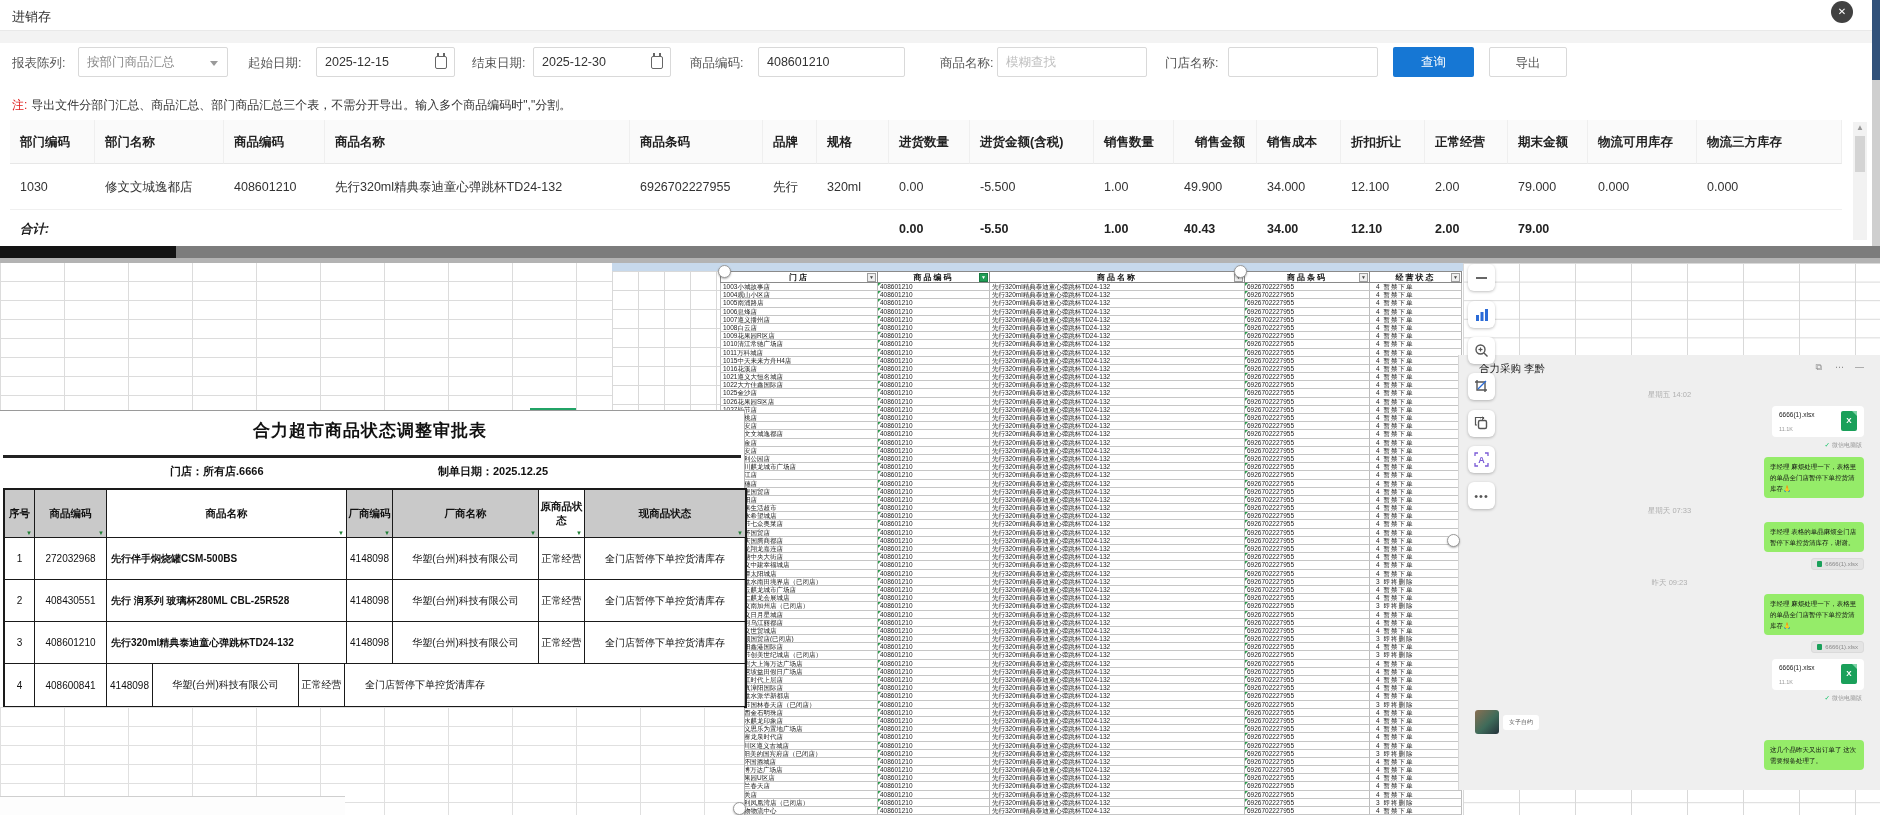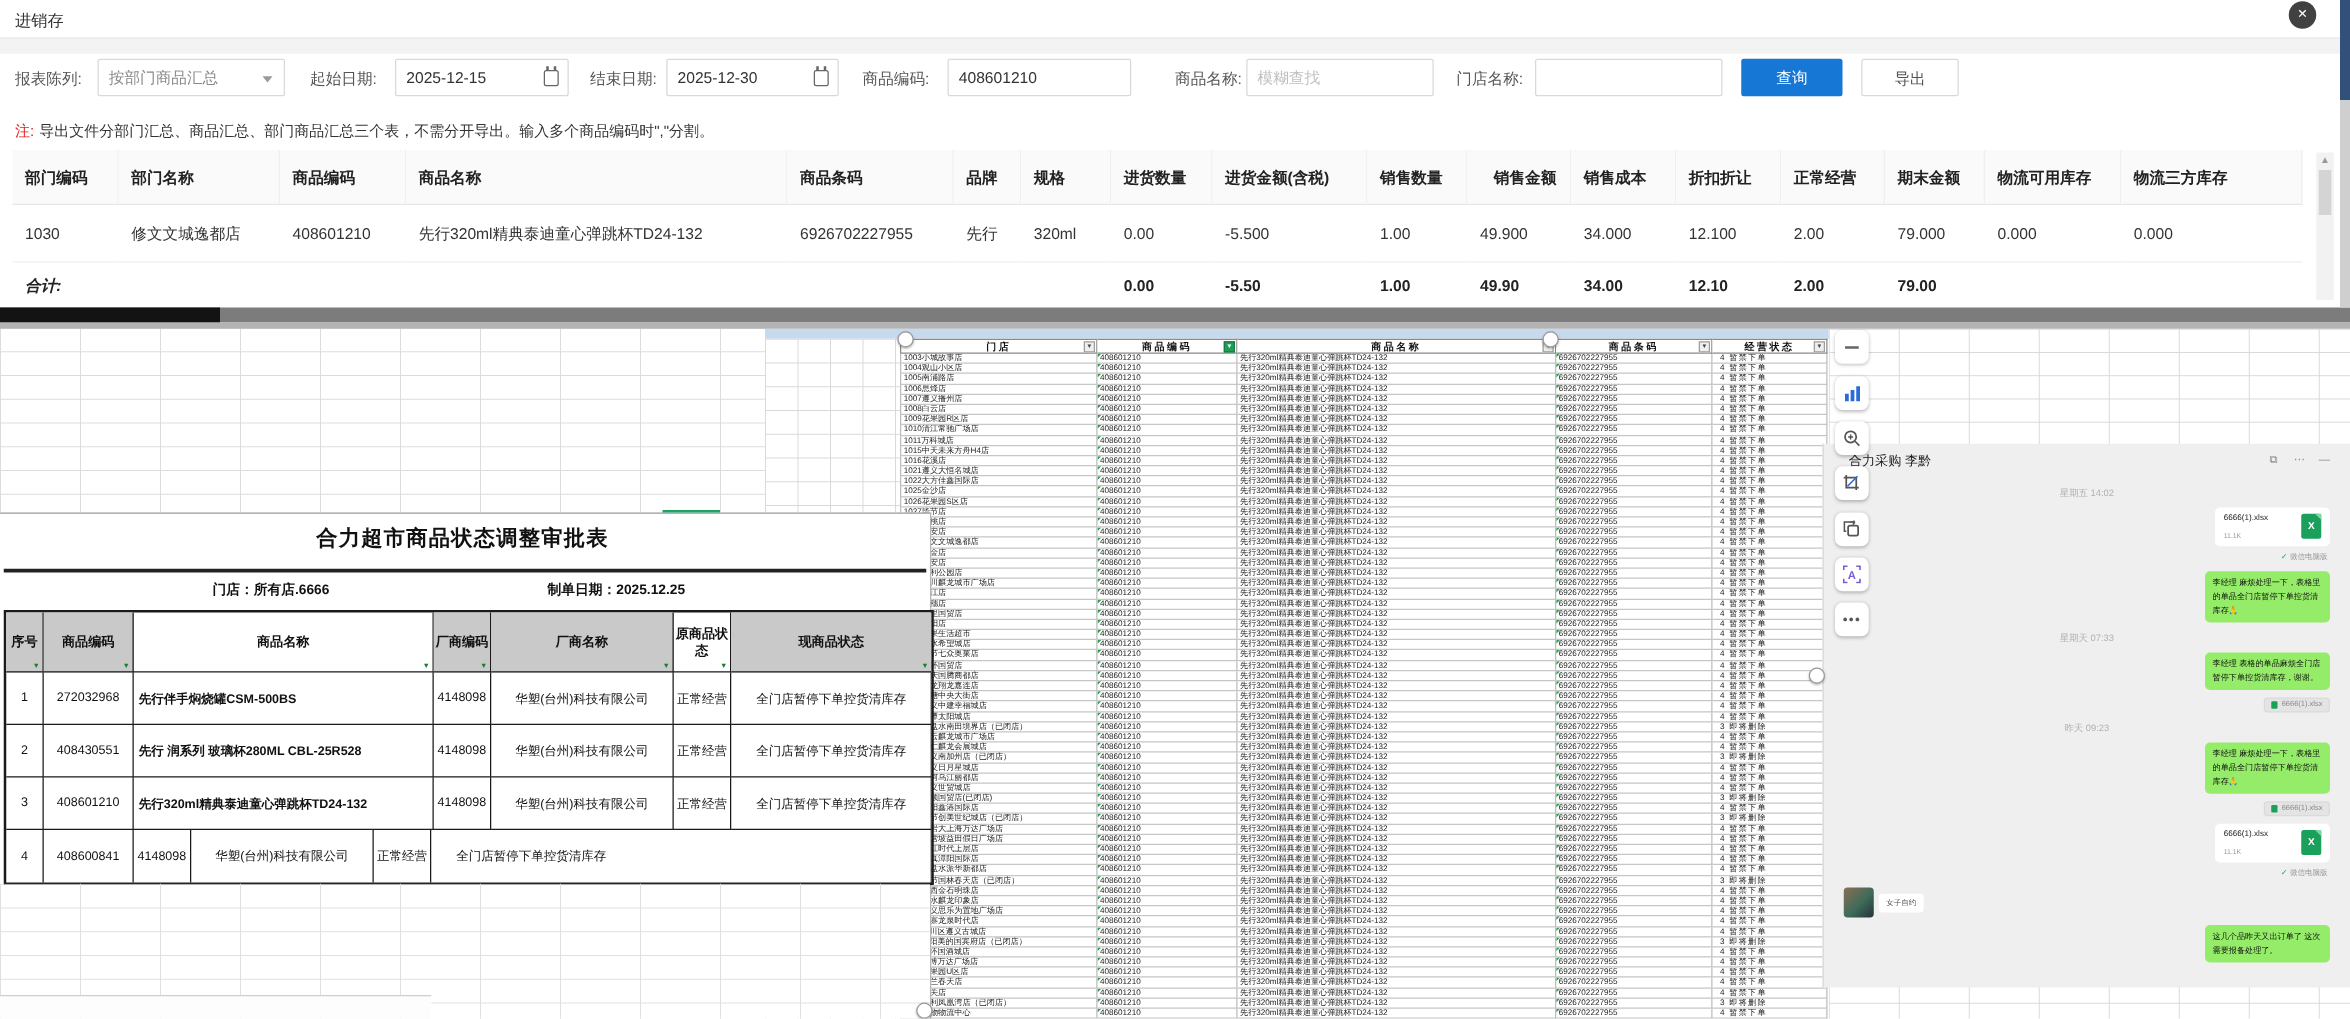--- a/index.html
+++ b/index.html
@@ -748,21 +748,21 @@
           <div class="wcell" style="width: 85px; font-style: italic;">合计:</div>
           <div class="wcell" style="width: 129px;"></div>
           <div class="wcell" style="width: 101px;"></div>
           <div class="wcell" style="width: 305px;"></div>
           <div class="wcell" style="width: 133px;"></div>
           <div class="wcell" style="width: 54px;"></div>
           <div class="wcell" style="width: 72px;"></div>
           <div class="wcell" style="width: 81px;">0.00</div>
           <div class="wcell" style="width: 124px;">-5.50</div>
           <div class="wcell" style="width: 80px;">1.00</div>
-          <div class="wcell" style="width: 83px;">49.90</div>
+          <div class="wcell" style="width: 83px;">40.43</div>
           <div class="wcell" style="width: 84px;">34.00</div>
           <div class="wcell" style="width: 84px;">12.10</div>
           <div class="wcell" style="width: 83px;">2.00</div>
           <div class="wcell" style="width: 80px;">79.00</div>
           <div class="wcell" style="width: 109px;"></div>
           <div class="wcell" style="width: 145px;"></div>
         </div>
       </div>
     <div id="tbl-vscroll" class="abs">
       <div class="up">▲</div>

